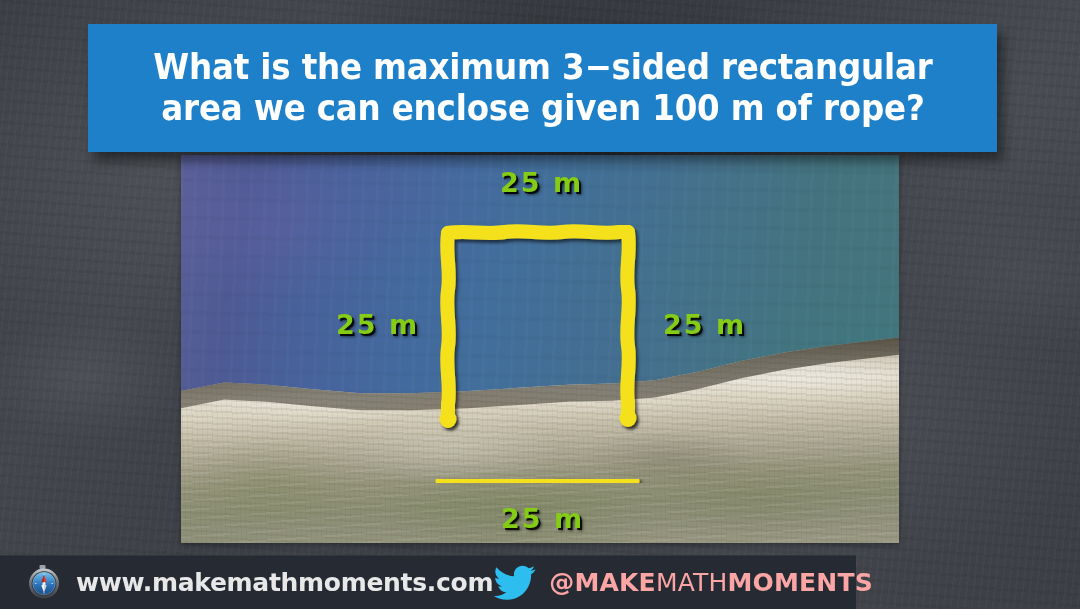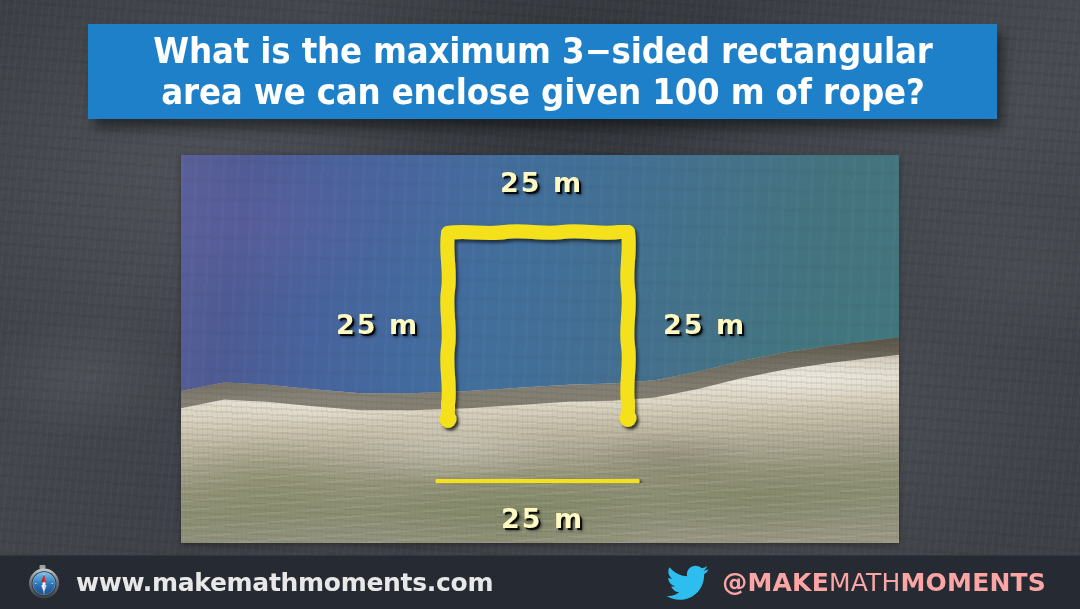--- a/index.html
+++ b/index.html
@@ -32,21 +32,21 @@
     content:""; position:absolute; inset:0;
     background:
       radial-gradient(ellipse 150px 90px at 8% 62%, rgba(255,255,255,.05), transparent 70%),
       radial-gradient(ellipse 120px 70px at 30% 88%, rgba(255,255,255,.04), transparent 70%),
       radial-gradient(ellipse 190px 110px at 95% 45%, rgba(255,255,255,.035), transparent 70%),
       radial-gradient(ellipse 140px 80px at 62% 96%, rgba(0,0,0,.1), transparent 70%);
   }
 
   
   #banner {
-    position:absolute; left:88px; top:24px; width:909px; height:95px;
+    position:absolute; left:88px; top:24px; width:909px; height:128px;
     background:#1e80c8;
     box-shadow:6px 9px 11px rgba(0,0,0,.45);
     display:flex; align-items:center; justify-content:center;
     z-index:5;
   }
   #banner-text {
     color:#ffffff;
     font-family:"DejaVu Sans","Liberation Sans",sans-serif;
     font-weight:bold;
     font-size:35px;
@@ -131,36 +131,36 @@
     background:linear-gradient(180deg, rgba(58,54,44,.72), rgba(95,90,74,.30));
   }
 
   
   .rope { position:absolute; z-index:4; }
   .rope svg { display:block; overflow:visible; }
 
   
   .mlabel {
     position:absolute; z-index:6;
-    color:#fef9c3;
+    color:#84cc16;
     font-family:"DejaVu Sans","Liberation Sans",sans-serif;
     font-weight:bold;
     font-size:27px;
     letter-spacing:2px;
     text-shadow:2px 2px 0 rgba(0,0,0,.85), 3px 3px 3px rgba(0,0,0,.5);
     white-space:nowrap;
   }
   #lbl-top    { left:500px; top:167px; }
   #lbl-left   { left:336px; top:309px; }
   #lbl-right  { left:663px; top:309px; }
   #lbl-bottom { left:501px; top:503px; }
 
   
   #footer {
-    position:absolute; left:0; bottom:0; width:1080px; height:54px;
+    position:absolute; left:0; bottom:0; width:856px; height:54px;
     background:#262b33;
     display:flex; align-items:center;
     z-index:7;
   }
   #footer:before{
     content:""; position:absolute; left:0; top:0; width:100%; height:1px;
     background:rgba(255,255,255,.05);
   }
   .foot-left  { display:flex; align-items:center; margin-left:26px; }
   .foot-right { display:flex; align-items:center; margin-left:auto; margin-right:34px; }

